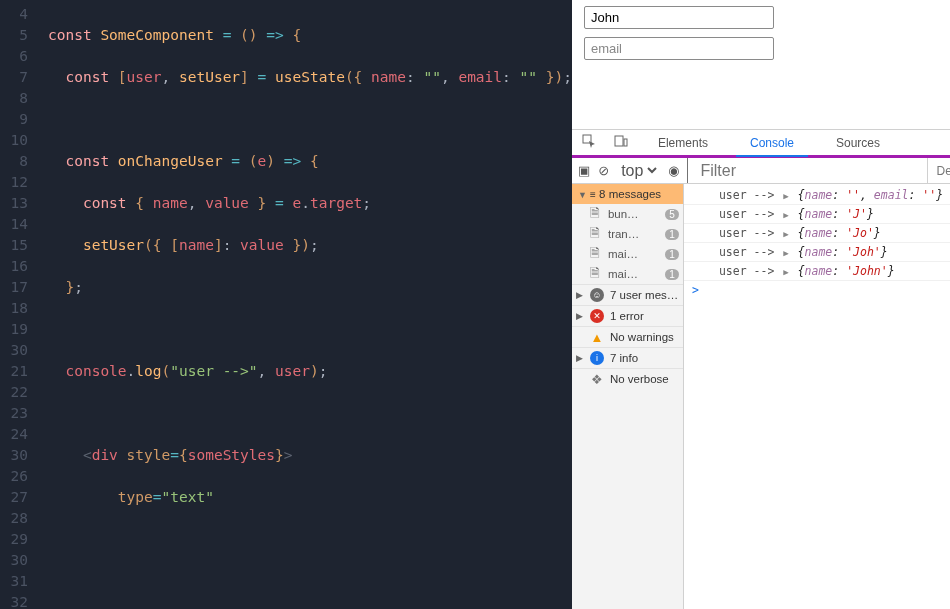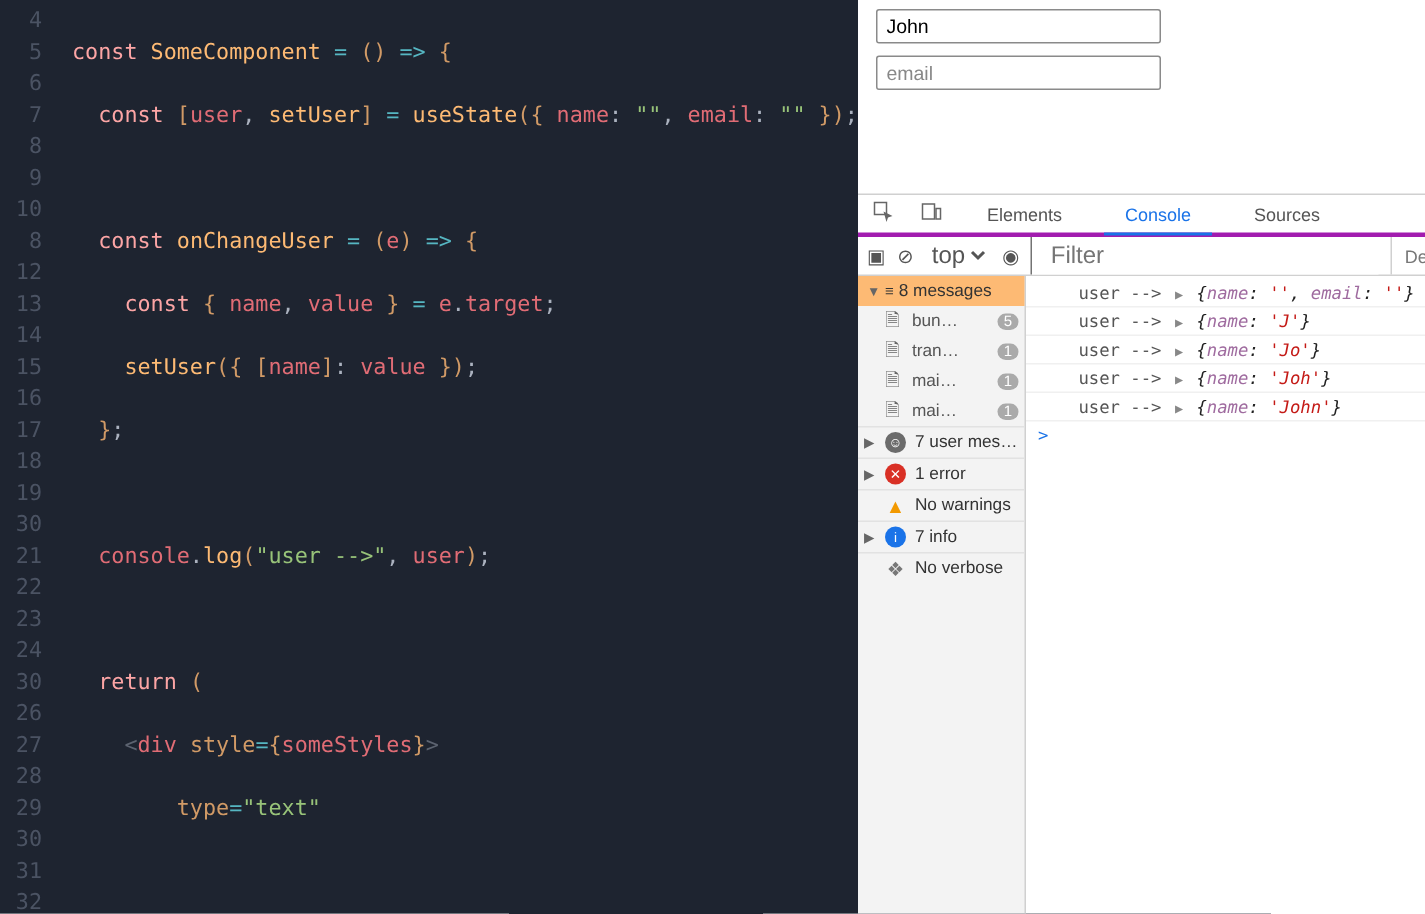--- a/index.html
+++ b/index.html
@@ -233,21 +233,20 @@
 <div class="ln"><span class="kw">const</span> <span class="fn">SomeComponent</span> <span class="op">=</span> <span class="br">()</span> <span class="op">=&gt;</span> <span class="br">{</span></div>
 <div class="ln">  <span class="kw">const</span> <span class="br">[</span><span class="var">user</span><span class="pn">,</span> <span class="fn">setUser</span><span class="br">]</span> <span class="op">=</span> <span class="fn">useState</span><span class="br">(</span><span class="br">{</span> <span class="var">name</span><span class="pn">:</span> <span class="str">""</span><span class="pn">,</span> <span class="var">email</span><span class="pn">:</span> <span class="str">""</span> <span class="br">}</span><span class="br">)</span><span class="pn">;</span></div>
 <div class="ln"></div>
 <div class="ln">  <span class="kw">const</span> <span class="fn">onChangeUser</span> <span class="op">=</span> <span class="br">(</span><span class="var">e</span><span class="br">)</span> <span class="op">=&gt;</span> <span class="br">{</span></div>
 <div class="ln">    <span class="kw">const</span> <span class="br">{</span> <span class="var">name</span><span class="pn">,</span> <span class="var">value</span> <span class="br">}</span> <span class="op">=</span> <span class="var">e</span><span class="pn">.</span><span class="prop">target</span><span class="pn">;</span></div>
 <div class="ln">    <span class="fn">setUser</span><span class="br">(</span><span class="br">{</span> <span class="br">[</span><span class="var">name</span><span class="br">]</span><span class="pn">:</span> <span class="var">value</span> <span class="br">}</span><span class="br">)</span><span class="pn">;</span></div>
 <div class="ln">  <span class="br">}</span><span class="pn">;</span></div>
 <div class="ln"></div>
 <div class="ln">  <span class="var">console</span><span class="pn">.</span><span class="fn">log</span><span class="br">(</span><span class="str">"user --&gt;"</span><span class="pn">,</span> <span class="var">user</span><span class="br">)</span><span class="pn">;</span></div>
 <div class="ln"></div>
-<div class="ln">  <span class="kw">return</span> <span class="br">(</span></div>
 <div class="ln">    <span class="g">&lt;</span><span class="tag">div</span> <span class="attr">style</span><span class="op">=</span><span class="br">{</span><span class="var">someStyles</span><span class="br">}</span><span class="g">&gt;</span></div>
 <div class="ln">        <span class="attr">type</span><span class="op">=</span><span class="str">"text"</span></div>
 
 
 
 
 
 
 
 

